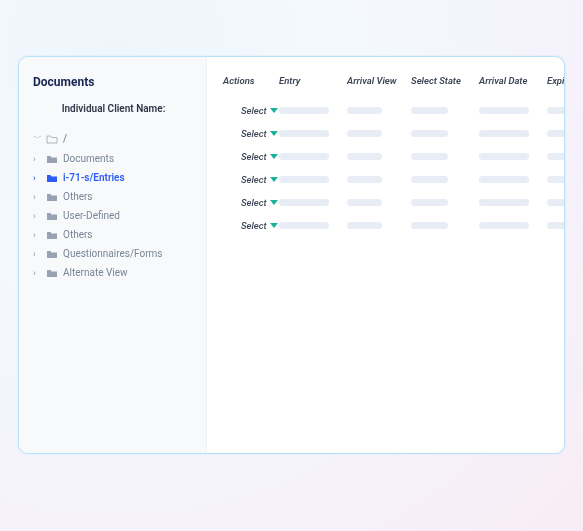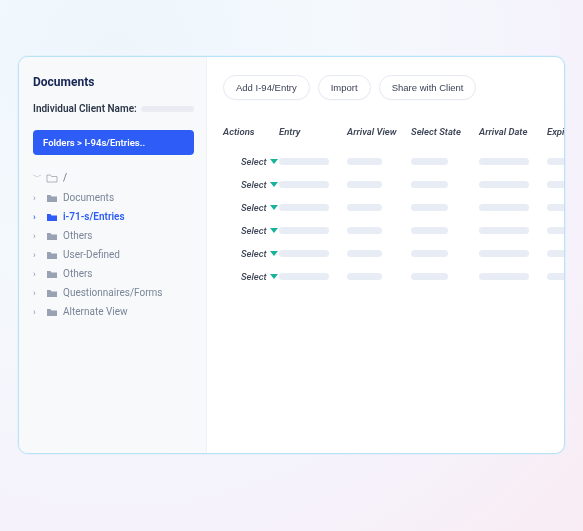--- a/index.html
+++ b/index.html
@@ -35,22 +35,23 @@
     font-weight: 700;
     color: #172554;
     margin-bottom: 14px;
   }
   .client-row {
     display: flex;
     align-items: center;
     font-size: 10px;
     font-weight: 600;
     color: #2d3748;
-    margin-bottom: 16px;
+    margin-bottom: 10px;
     gap: 4px;
+    flex-direction: column;
   }
   .client-placeholder {
     flex: 1;
     height: 6px;
     background: #e9edf3;
     border-radius: 3px;
   }
   .breadcrumb-pill {
     background: #2d5df6;
     color: #fff;
@@ -158,21 +159,20 @@
 <div class="window">
 
   <aside class="sidebar">
     <div class="title">Documents</div>
 
     <div class="client-row">
       <span>Individual Client Name:</span>
       <span class="client-placeholder"></span>
     </div>
 
-    <div class="breadcrumb-pill">Folders &gt; I-94s/Entries..</div>
 
     <ul class="tree">
       <li class="root">
         <span class="chev">﹀</span>
         <span class="folder open">
           <svg viewBox="0 0 24 20">
               <path d="M2 4h7l2 3h11v11H2z"></path>
             </svg>
         </span>
         <span>/</span>
@@ -237,25 +237,20 @@
           <svg viewBox="0 0 24 20">
               <path fill="#98a2b3" d="M2 4h7l2 3h11v11H2z"></path>
             </svg>
         </span>
         <span>Alternate View</span>
       </li>
     </ul>
   </aside>
 
   <main class="main">
-    <div class="actions-bar">
-      <button class="pill-btn">Add I-94/Entry</button>
-      <button class="pill-btn">Import</button>
-      <button class="pill-btn">Share with Client</button>
-    </div>
 
     <div class="table">
       <div class="thead">
         <div>Actions</div>
         <div>Entry</div>
         <div>Arrival View</div>
         <div>Select State</div>
         <div>Arrival Date</div>
         <div>Expiration Date</div>
       </div>

